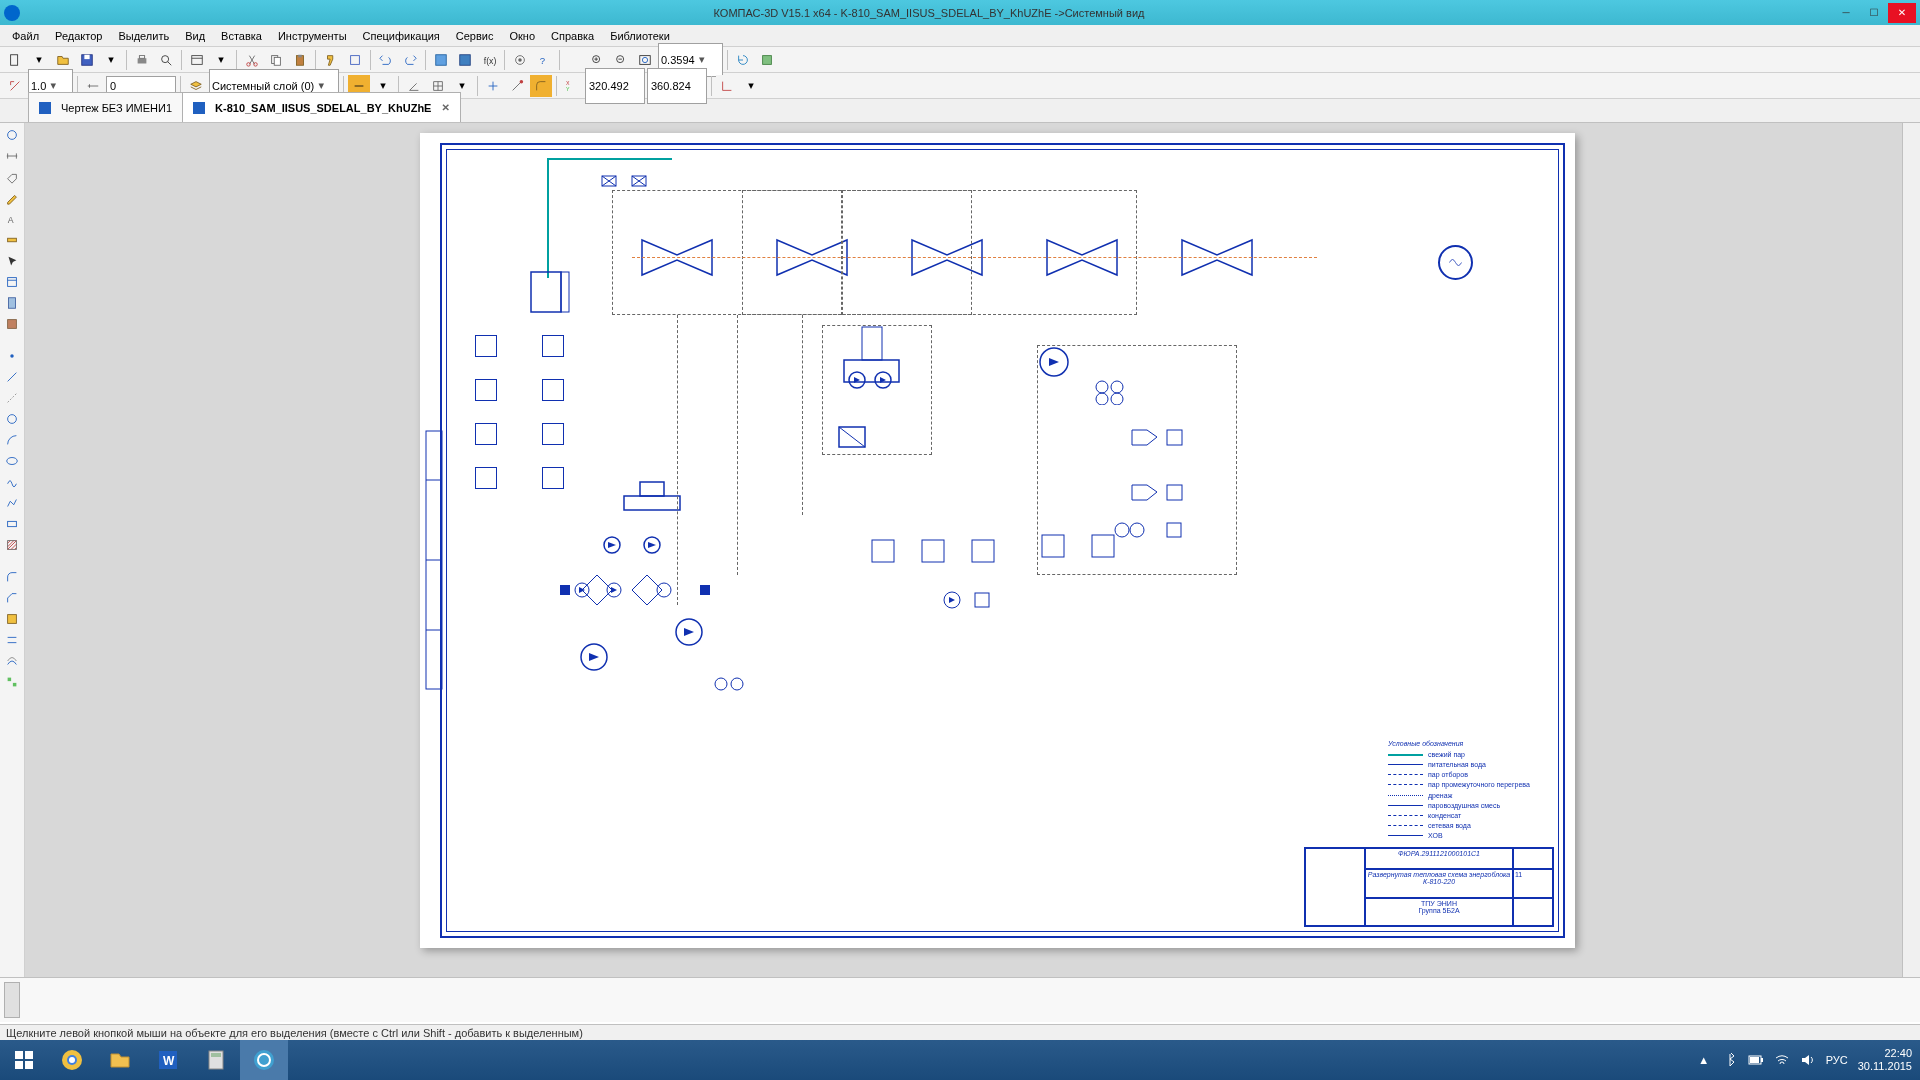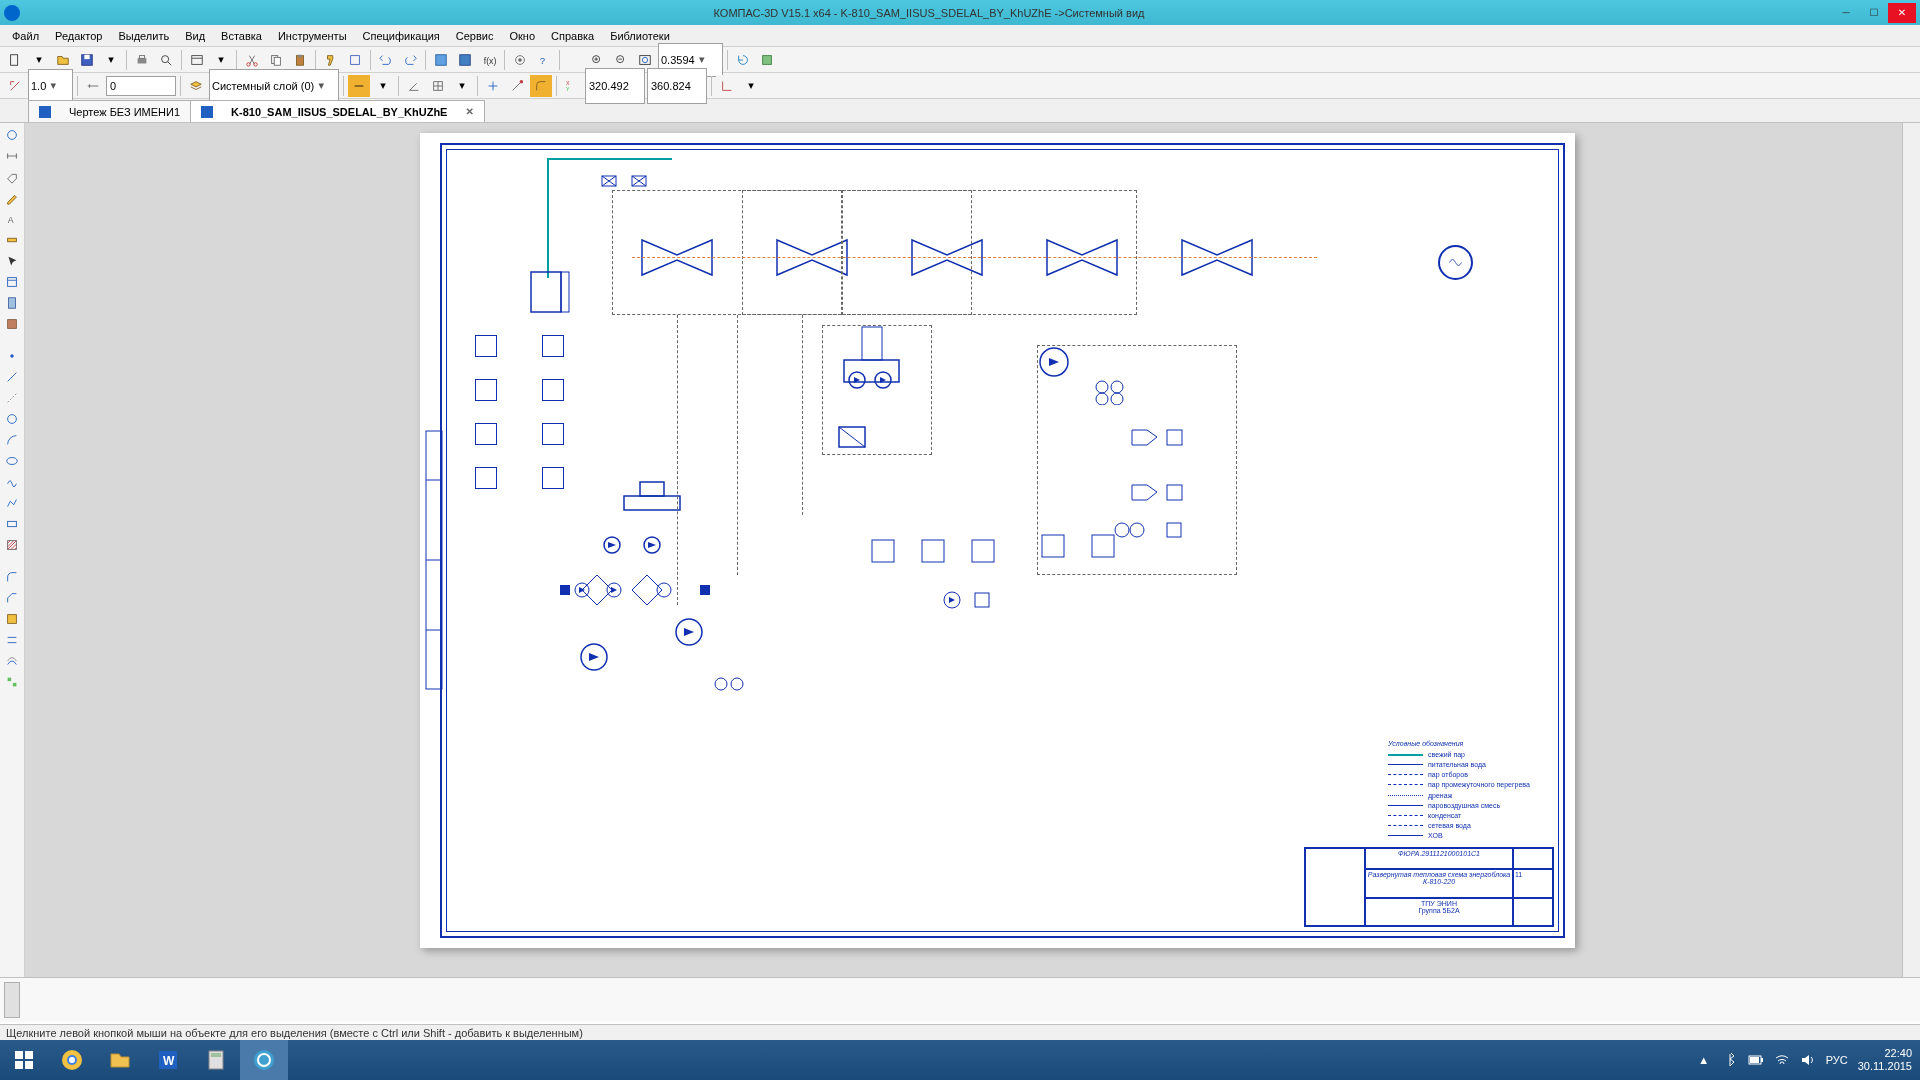--- a/index.html
+++ b/index.html
@@ -23,21 +23,21 @@
 .tbtn svg { width: 14px; height: 14px; }
 .sep { width: 1px; height: 20px; background: #c0c0c0; margin: 0 2px; }
 .combo { height: 20px; border: 1px solid #a0a0a0; background: #fff; font-size: 11px; padding: 16px 2px; display: flex; align-items: center; }
 .combo .dd { width: 14px; text-align: center; color: #555; }
 .input-small { width: 50px; height: 20px; border: 1px solid #a0a0a0; background: #fff; font-size: 11px; padding: 0 3px; }
 .input-med { width: 130px; }
 .coord-box { width: 60px; height: 36px; border: 1px solid #a0a0a0; background: #fff; font-size: 11px; padding: 0 3px; display:flex; align-items:center; }
 
 
 .doctabs { height: 24px; background: #f0f0f0; border-bottom: 1px solid #c0c0c0; display: flex; align-items: flex-end; padding-left: 28px; }
-.doctab { height: 22px; padding: 0 10px; border: 1px solid #b0b0b0; border-bottom: none; background: #f8f8f8; display: flex; align-items: center; gap: 18px; font-size: 11px; cursor: pointer; margin-right: -1px; }
+.doctab { height: 30px; padding: 0 10px; border: 1px solid #b0b0b0; border-bottom: none; background: #f8f8f8; display: flex; align-items: center; gap: 10px; font-size: 11px; cursor: pointer; margin-right: -1px; }
 .doctab.active { background: #fff; font-weight: bold; text-align: center; }
 .doctab .tabicon { width: 12px; height: 12px; background: #2060c0; }
 .doctab .tabclose { color: #666; font-size: 10px; }
 
 
 .left-tools { position: absolute; left: 0; top: 123px; bottom: 60px; width: 25px; background: #f4f4f4; border-right: 1px solid #d0d0d0; display: flex; flex-direction: column; align-items: center; padding: 2px 0; gap: 1px; }
 .left-tools .tbtn { width: 20px; height: 20px; }
 
 
 .canvas-area { position: absolute; left: 25px; right: 0; top: 123px; bottom: 60px; background: #d8d8d8; overflow: hidden; }

